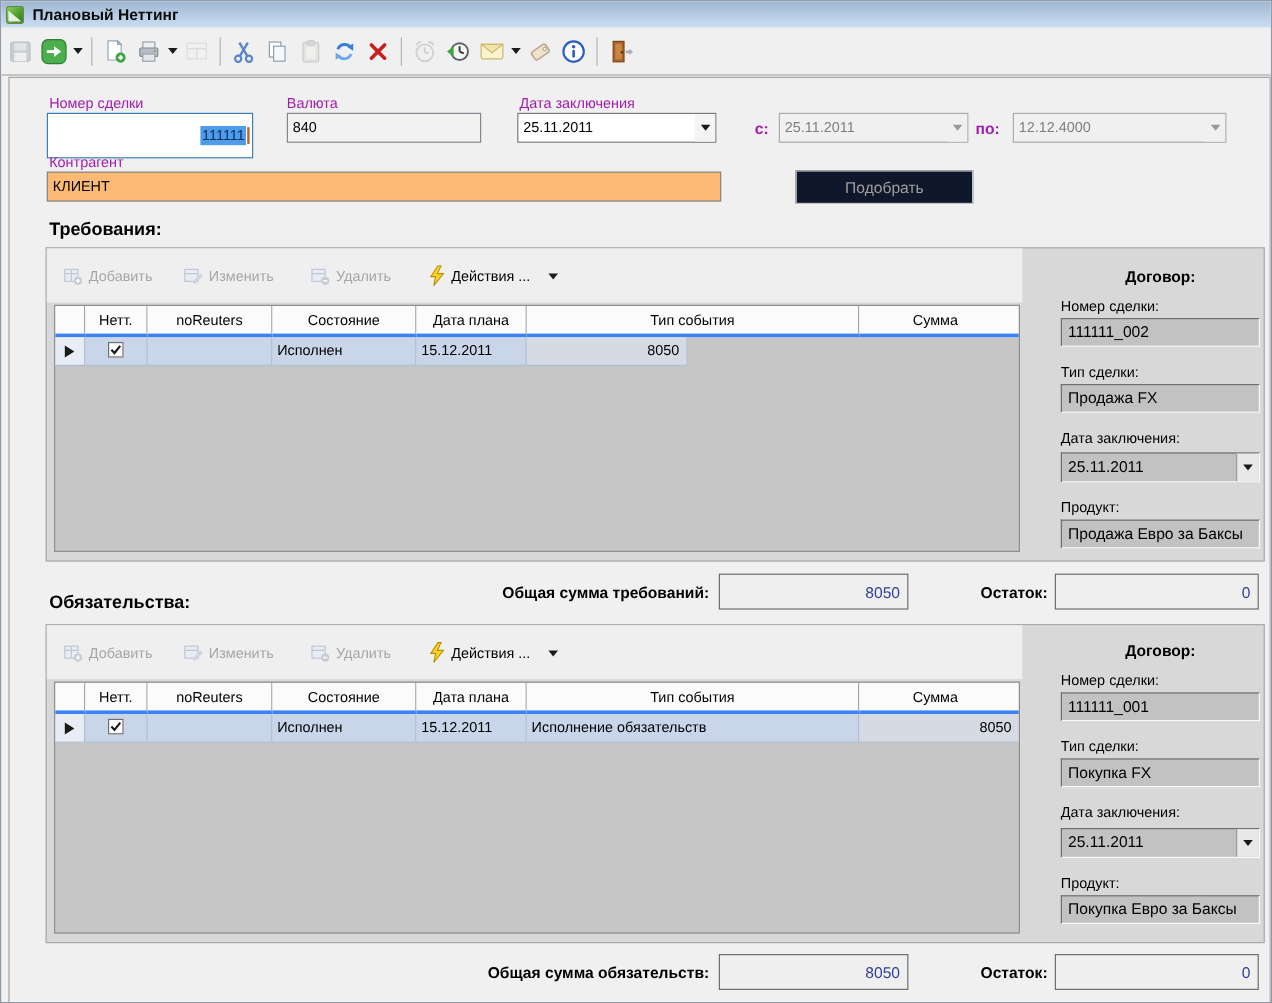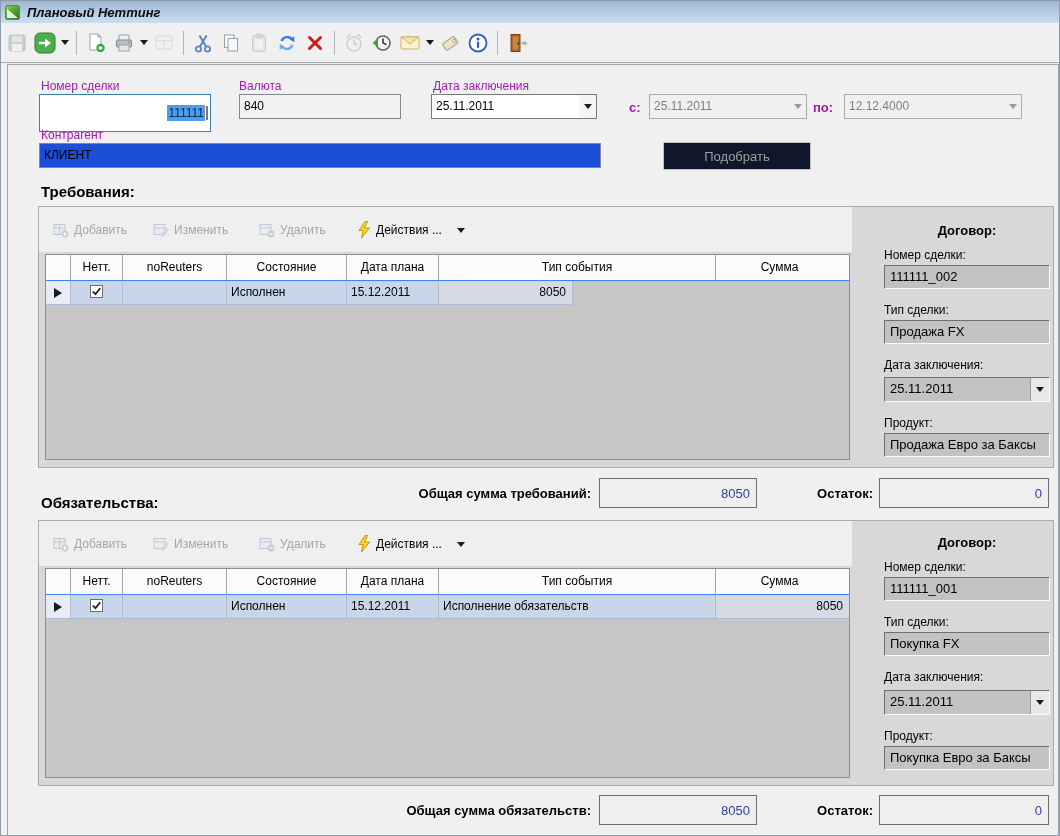--- a/index.html
+++ b/index.html
@@ -1,41 +1,41 @@
 <!DOCTYPE html>
 <html><head>
 <meta charset="utf-8">
 <style>
   html,body{margin:0;padding:0;background:#E8E8E8;font-family:"Liberation Sans",sans-serif;}
   .window{position:relative;width:1060px;height:836px;background:#F0F0F0;overflow:hidden;border:1px solid #8E9AA8;box-sizing:border-box;}
 
   
   .titlebar{position:absolute;left:0;top:0;width:100%;height:22px;
     background:linear-gradient(180deg,#9FB6D1 0%,#B3C9E2 45%,#C9DEF2 100%);
-    display:flex;align-items:center;padding-left:4px;box-sizing:border-box;font-style:italic;}
+    display:flex;align-items:center;padding-left:4px;box-sizing:border-box;}
   .title-icon{width:15px;height:15px;border-radius:2px;margin-right:7px;
     background:linear-gradient(135deg,#8FD05A 0%,#4D9E2E 55%,#2E6F1C 100%);
     position:relative;border:1px solid #5C8F3C;box-sizing:border-box;}
   .title-icon:before{content:"";position:absolute;left:1px;bottom:1px;width:0;height:0;
     border-left:11px solid rgba(255,255,255,.85);border-top:9px solid transparent;}
   .title-text{font-size:13px;font-weight:600;color:#0B0B0B;}
 
   
   .toolbar{position:absolute;left:0;top:22px;width:100%;height:40px;background:#F0F0F0;
     border-bottom:1px solid #A8A8A8;display:flex;align-items:center;padding-left:2px;box-sizing:border-box;}
   .tbtn{width:28px;height:28px;display:flex;align-items:center;justify-content:center;flex:0 0 auto;}
   .tbtn.disabled{opacity:.42;filter:grayscale(.6);}
   .tsep{width:1px;height:24px;background:#B5B5B5;margin:0 5px;flex:0 0 auto;}
   .tcaret{width:12px;height:28px;display:flex;align-items:center;justify-content:center;flex:0 0 auto;}
   .caret{width:0;height:0;border-left:4px solid transparent;border-right:4px solid transparent;border-top:5px solid #1A1A1A;}
 
   
   .lbl{position:absolute;font-size:12px;color:#a21caf;white-space:nowrap;}
   .lbl.bold{font-weight:bold;font-size:13px;}
-  .field{position:absolute;background:#1d4ed8;border:1px solid #828790;font-size:12px;color:#000;
+  .field{position:absolute;background:#fdba74;border:1px solid #828790;font-size:12px;color:#000;
     padding:4px 4px 0 4px;box-sizing:border-box;white-space:nowrap;overflow:hidden;}
   .field.readonly{background:#F2F2F2;}
   .deal-input{position:absolute;background:#fff;border:1px solid #3C7FB1;box-sizing:border-box;
     display:flex;align-items:center;justify-content:flex-end;padding-right:2px;font-size:12px;}
   .deal-input .sel{background:#4D9DEB;color:#0A2C63;padding:1px 1px;}
   .deal-input .caret-line{width:2px;height:14px;background:#C0622F;margin-left:1px;}
   .combo{position:absolute;background:#fff;border:1px solid #7A7A7A;box-sizing:border-box;display:flex;}
   .combo .txt{flex:1;font-size:12px;color:#000;padding:4px 4px 0 4px;overflow:hidden;white-space:nowrap;}
   .combo .btn{width:17px;display:flex;align-items:center;justify-content:center;background:#F4F4F4;}
   .combo.disabled{background:#F0F0F0;border-color:#ABABAB;}
@@ -50,21 +50,21 @@
   
   .group{position:absolute;left:37px;width:1016px;background:#D8D8D8;border:1px solid #ABABAB;box-sizing:border-box;}
   .strip{position:absolute;left:0;top:0;width:813px;height:45px;background:#EFEFEF;}
   .gbtn{position:absolute;top:13px;display:flex;align-items:center;gap:5px;font-size:12px;color:#A6A6A6;height:20px;}
   .gbtn.enabled{color:#000;}
   .gbtn .gcaret{margin-left:10px;}
 
   
   .grid{position:absolute;left:6px;top:47px;width:805px;background:#C6C6C6;border:1px solid #8E8E8E;box-sizing:border-box;overflow:hidden;}
   .grow{display:flex;}
-  .hcell{background:#FBFBFB;border-right:1px solid #A5A5A5;border-bottom:1px solid #3b82f6;
+  .hcell{background:#FBFBFB;border-right:1px solid #A5A5A5;border-bottom:3px solid #3b82f6;
     font-size:12px;color:#000;text-align:center;height:26px;line-height:25px;box-sizing:border-box;
     overflow:hidden;white-space:nowrap;flex:0 0 auto;}
   .dcell{background:#C9D6E9;border-right:1px solid #AFBDD1;border-bottom:1px solid #AFBDD1;
     font-size:12px;color:#000;height:24px;line-height:23px;box-sizing:border-box;
     overflow:hidden;white-space:nowrap;padding:0 4px;flex:0 0 auto;}
   .c0{width:25px;padding:0;} .c1{width:52px;padding:0;text-align:center;} .c2{width:104px;} .c3{width:120px;}
   .c4{width:92px;} .c5{width:277px;} .c6{width:134px;text-align:right;padding-right:6px;}
   .dcell.c0{background:#E8EDF5;display:flex;align-items:center;justify-content:center;}
   .dcell.c6{background:#D6DBE3;}
   .chk{display:inline-block;width:13px;height:13px;background:#fff;border:1px solid #6E6E6E;

